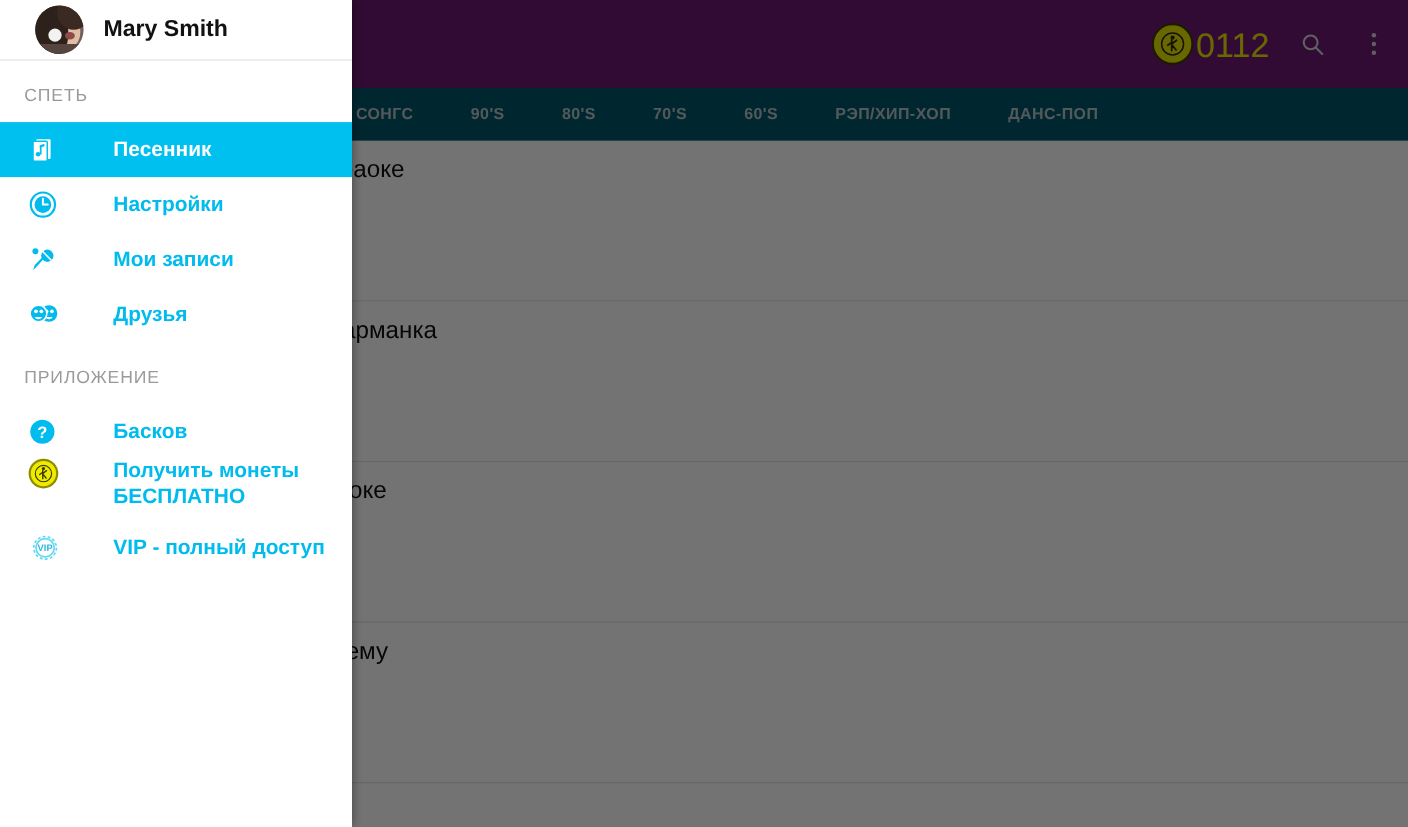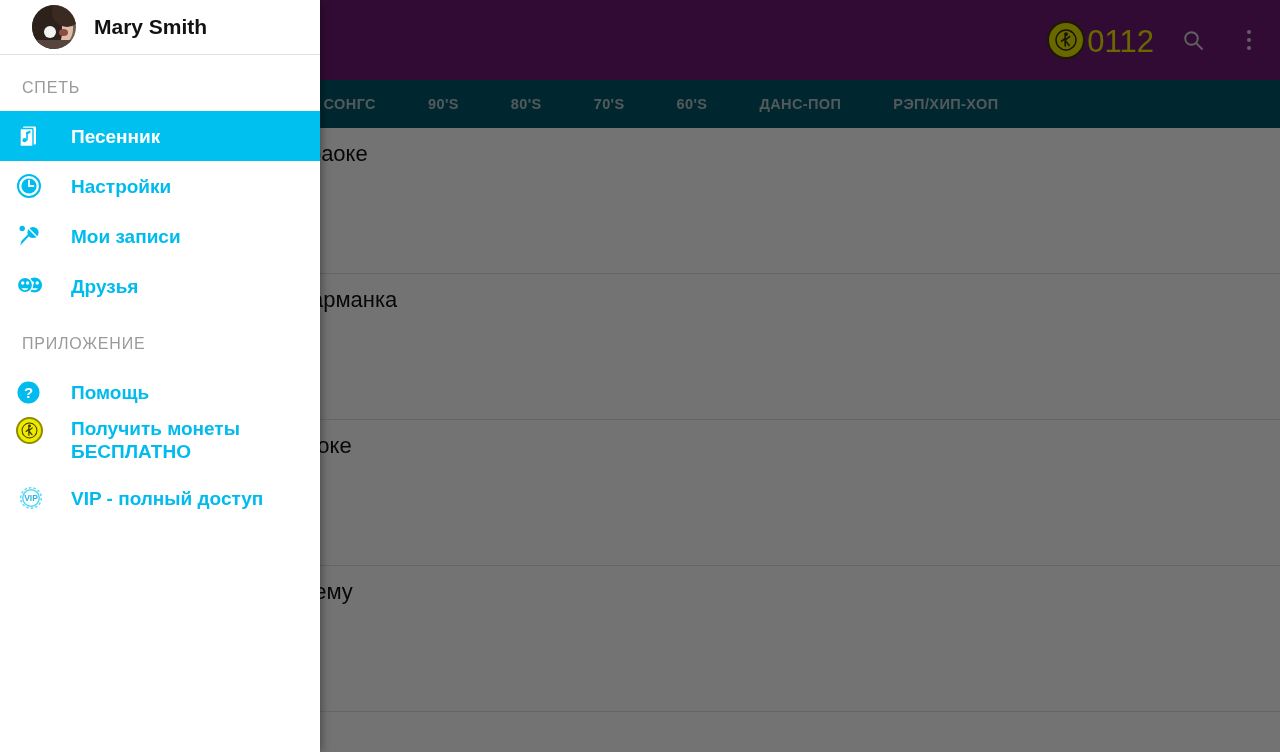--- a/index.html
+++ b/index.html
@@ -155,21 +155,22 @@
     margin-left: 18px;
   }
   .section-label {
     font-size: 16px; color: #9a9a9a; letter-spacing: .8px;
     padding: 24px 0 14px 22px;
     text-transform: uppercase;
   }
   .nav-item {
     height: 50px;
     display: flex; align-items: center;
-    padding-left: 16px;
+    padding-left: 26px;
+    gap: 22px;
   }
   .nav-item.tall { height: 56px; align-items: flex-start; }
   .nav-item.active { background: #00c0f0; }
   .nav-icon {
     width: 36px; flex: none;
     display: flex; align-items: center; justify-content: flex-start;
     color: #00bbed;
   }
   .nav-label {
     font-size: 19px; color: #00bbed; font-weight: bold;
@@ -223,22 +224,22 @@
 
     <div class="tabbar">
       <div class="tab first">СИКА</div>
       <div class="tab">РОК</div>
       <div class="tab">ПОП</div>
       <div class="tab">ЛОВЕ СОНГС</div>
       <div class="tab">90'S</div>
       <div class="tab">80'S</div>
       <div class="tab">70'S</div>
       <div class="tab">60'S</div>
+      <div class="tab">РЭП/ХИП-ХОП</div>
       <div class="tab">ДАНС-ПОП</div>
-      <div class="tab">РЭП/ХИП-ХОП</div>
       <div class="tab-indicator"></div>
     </div>
 
     <div class="list">
       <div class="row">
         <div class="row-title">исия Повалий - Три зимы караоке</div>
       </div>
       <div class="row">
         <div class="row-title">араоке) Басков Николай - Шарманка</div>
       </div>
@@ -327,21 +328,21 @@
     <div class="section-label">ПРИЛОЖЕНИЕ</div>
 
 
     <div class="nav-item">
       <span class="nav-icon">
         <svg width="25" height="25" viewBox="0 0 25 25" aria-hidden="true">
           <circle cx="12.5" cy="12.5" r="11" fill="#00bbed"></circle>
           <text x="12.5" y="18" text-anchor="middle" font-family="Liberation Sans, sans-serif" font-size="15" font-weight="bold" fill="#ffffff">?</text>
         </svg>
       </span>
-      <span class="nav-label">Помощь</span>
+      <span class="nav-label">Басков</span>
     </div>
 
     <div class="nav-item tall">
       <span class="nav-icon">
         <span class="coin-sm">
           <svg width="17" height="17" viewBox="0 0 22 22" aria-hidden="true">
             <circle cx="11" cy="11" r="9.6" fill="none" stroke="#3a3800" stroke-width="1.3"></circle>
             <circle cx="11" cy="5.2" r="1.9" fill="#3a3800"></circle>
             <path d="M10.2 7.2 L10.2 17 M10.2 11 L14.6 7.6 M10.2 11.6 L14.2 16.4 M10.2 9.5 L6.6 12.2" stroke="#3a3800" stroke-width="1.6" fill="none" stroke-linecap="round"></path>
           </svg>

